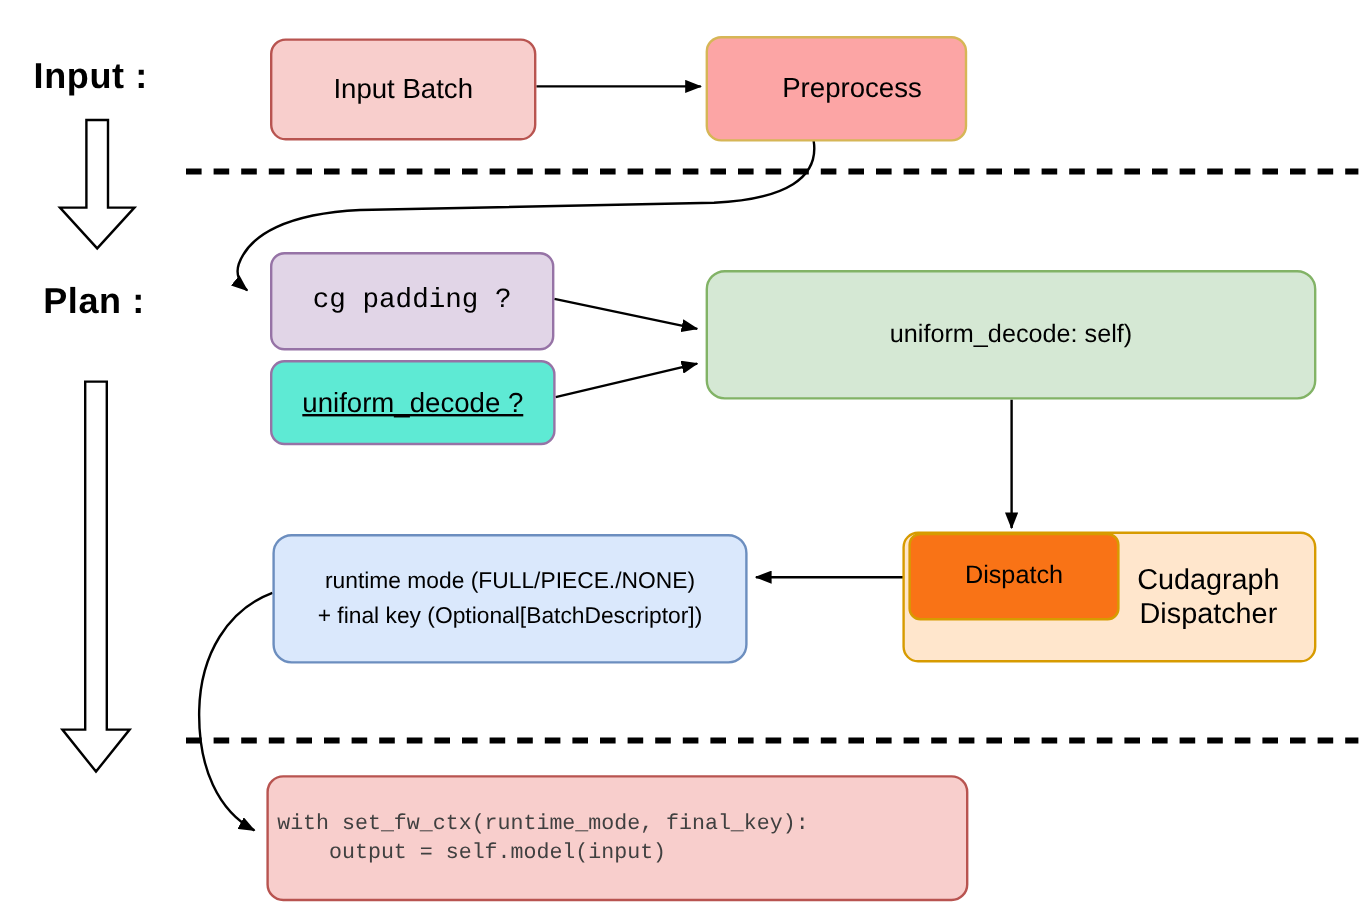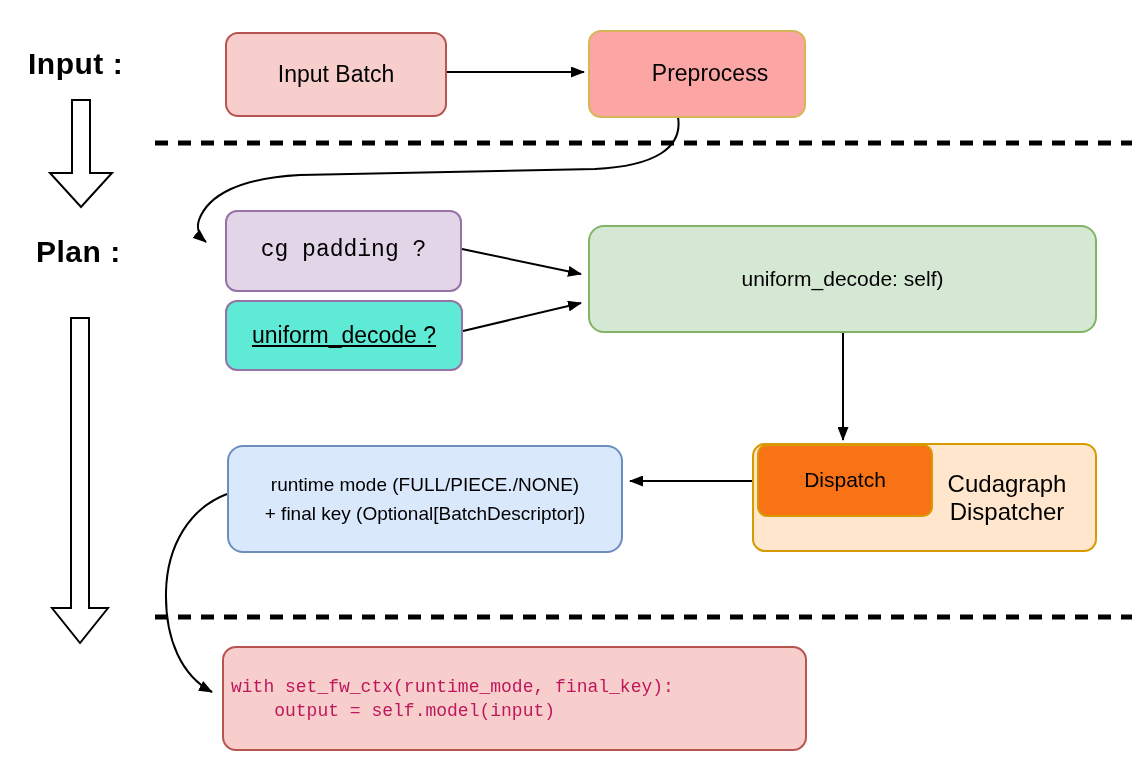--- a/index.html
+++ b/index.html
@@ -49,21 +49,21 @@
     position: absolute; right: 4px; top: 0; width: 168px; height: 100%;
     display: flex; flex-direction: column; align-items: center; justify-content: center;
     font-size: 24px; line-height: 28px;
   }
   #n-dispatch       { left: 757px; top: 444px; width: 176px; height: 73px;  border-radius: 10px; font-size: 21px; }
   #n-runtime        { left: 227px; top: 445px; width: 396px; height: 108px; border-radius: 16px; font-size: 19px; line-height: 29px; }
   #n-code           {
     left: 222px; top: 646px; width: 585px; height: 105px; border-radius: 14px;
     align-items: flex-start; padding-left: 7px;
     font-family: "Liberation Mono", monospace;
-    font-size: 18px; line-height: 24px; color: #be185d; text-align: left;
+    font-size: 18px; line-height: 24px; color: #404040; text-align: left;
   }
   .pre { white-space: pre; }
 </style>
 </head>
 <body>
 
 <div class="canvas">
 
   <svg class="arrow-layer" width="1142" height="770" viewBox="0 0 1142 770" xmlns="http://www.w3.org/2000/svg">
     <defs>

